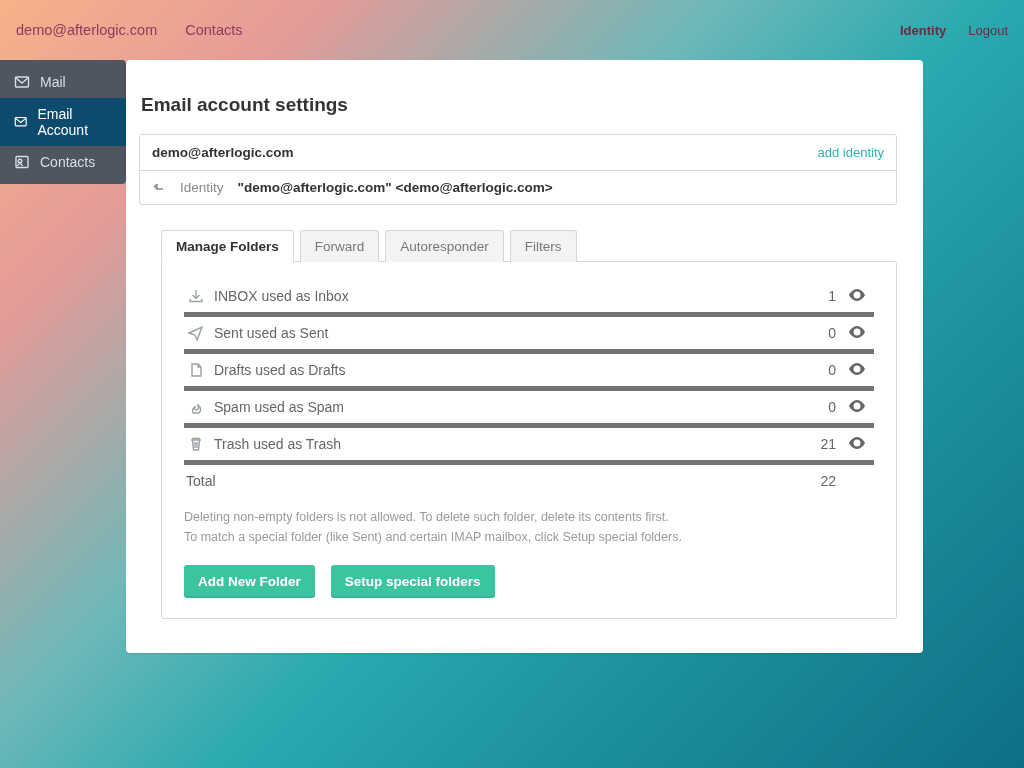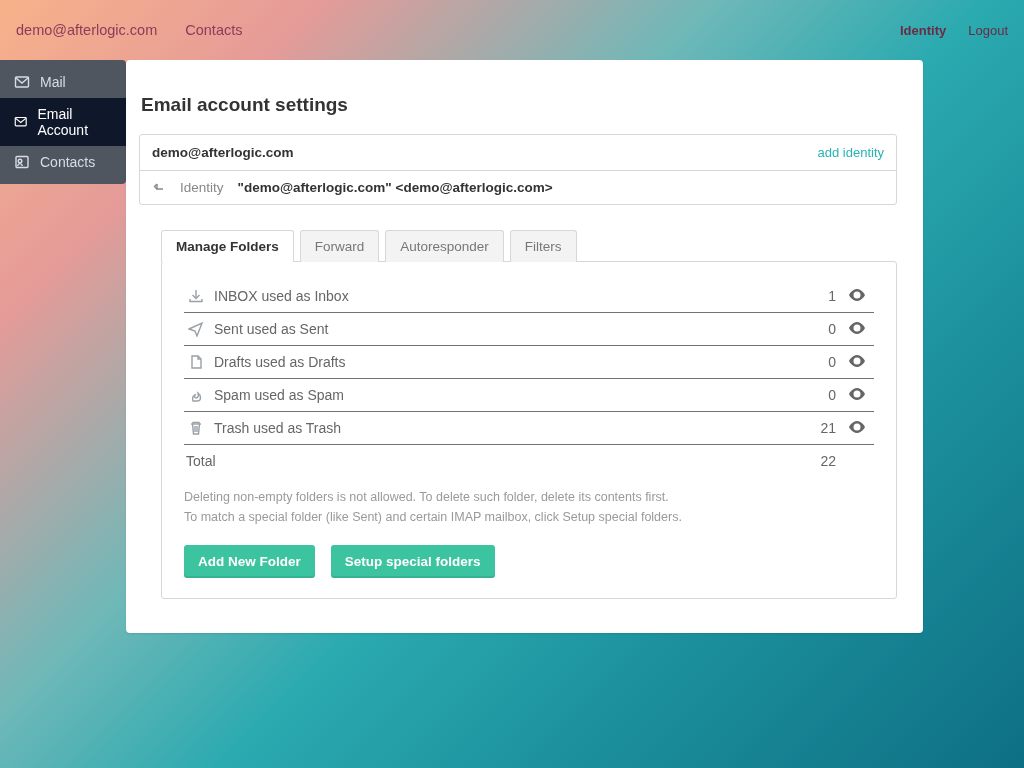--- a/index.html
+++ b/index.html
@@ -49,21 +49,21 @@
   .sidebar-item {
     display: flex;
     align-items: center;
     gap: 10px;
     padding: 8px 14px;
     color: #d8dde3;
     font-size: 14px;
     cursor: pointer;
   }
   .sidebar-item.active {
-    background: #0f172a;
+    background: #0c4a6e;
     color: #fff;
   }
   .sidebar-item .icon { width: 16px; height: 16px; display: inline-flex; align-items: center; justify-content: center; }
   .sidebar-item svg { stroke: currentColor; fill: none; stroke-width: 1.4; }
   .panel {
     margin-left: 0;
     background: #fff;
     border-radius: 4px;
     padding: 28px 26px 34px 13px;
     margin: 0 0 0 0;
@@ -140,21 +140,21 @@
     background: #fff;
     padding: 18px 22px 20px 22px;
     margin-left: 22px;
     margin-right: 0;
   }
   table.folder-table {
     width: 100%;
     border-collapse: collapse;
   }
   table.folder-table tr {
-    border-bottom: 1px solid #737373;
+    border-bottom: 5px solid #737373;
   }
   table.folder-table tr.total-row {
     border-bottom: none;
   }
   table.folder-table td {
     padding: 8px 4px 8px 4px;
     font-size: 14px;
     color: #666;
     vertical-align: middle;
   }

